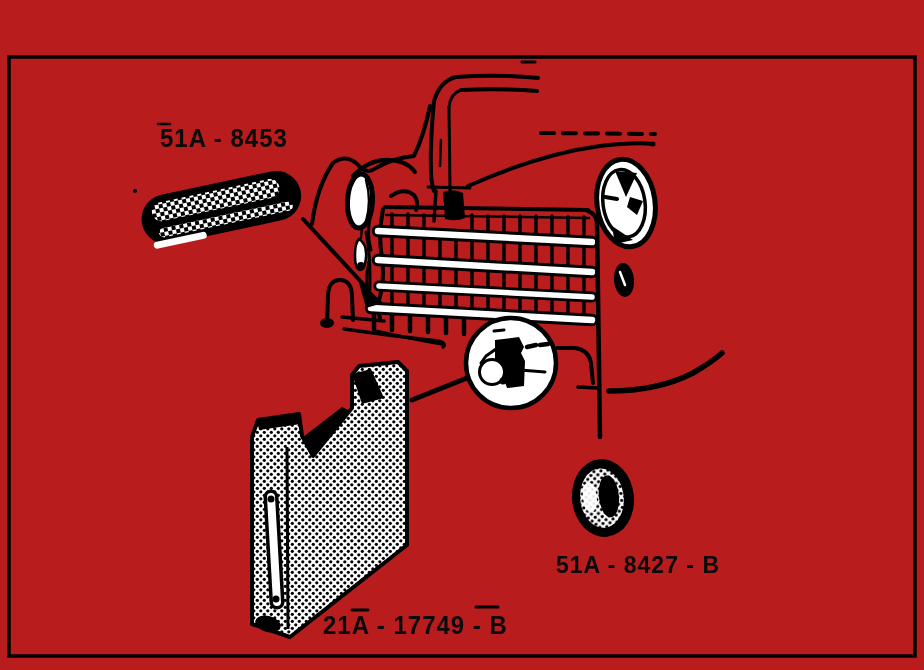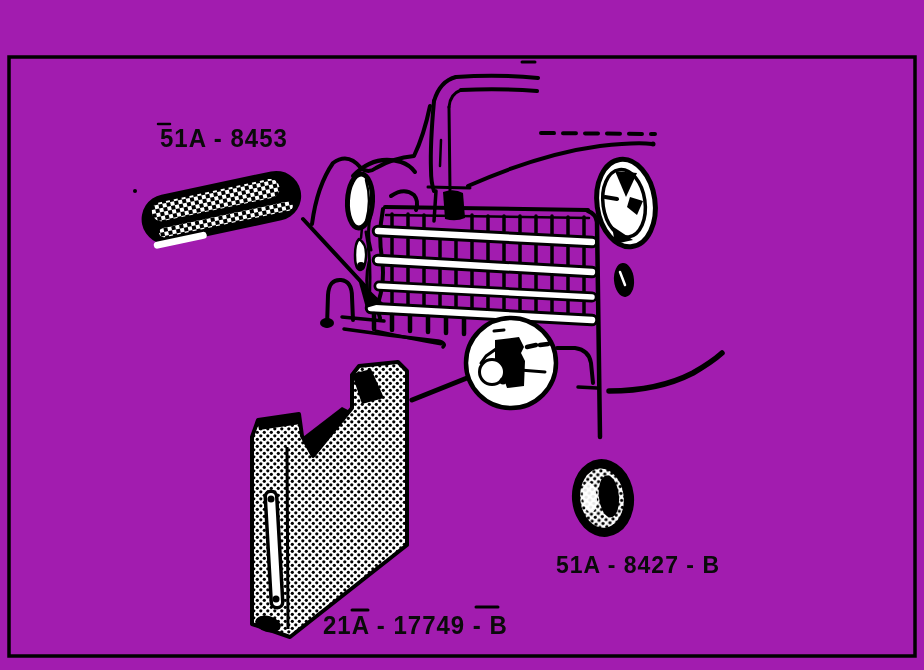--- a/index.html
+++ b/index.html
@@ -1,17 +1,17 @@
 <!DOCTYPE html>
 <html><head>
 <meta charset="utf-8">
 <style>
   html,body{margin:0;padding:0;background:#ffffff;}
   .stage{
-    position:relative;width:924px;height:670px;background:#a21caf;
+    position:relative;width:924px;height:670px;background:#b91c1c;
     font-family:"Liberation Sans", sans-serif;overflow:hidden;
   }
   .artwork{position:absolute;left:0;top:0;width:924px;height:670px;}
   .part-label{
     position:absolute;font-weight:700;font-size:24px;letter-spacing:1px;
     color:#0a0a0a;white-space:nowrap;transform:scaleY(1.04);
   }
   .lbl-lens{left:160px;top:125px;}
   .lbl-grommet{left:556px;top:552px;font-size:23px;}
   .lbl-plate{left:323px;top:612px;}

